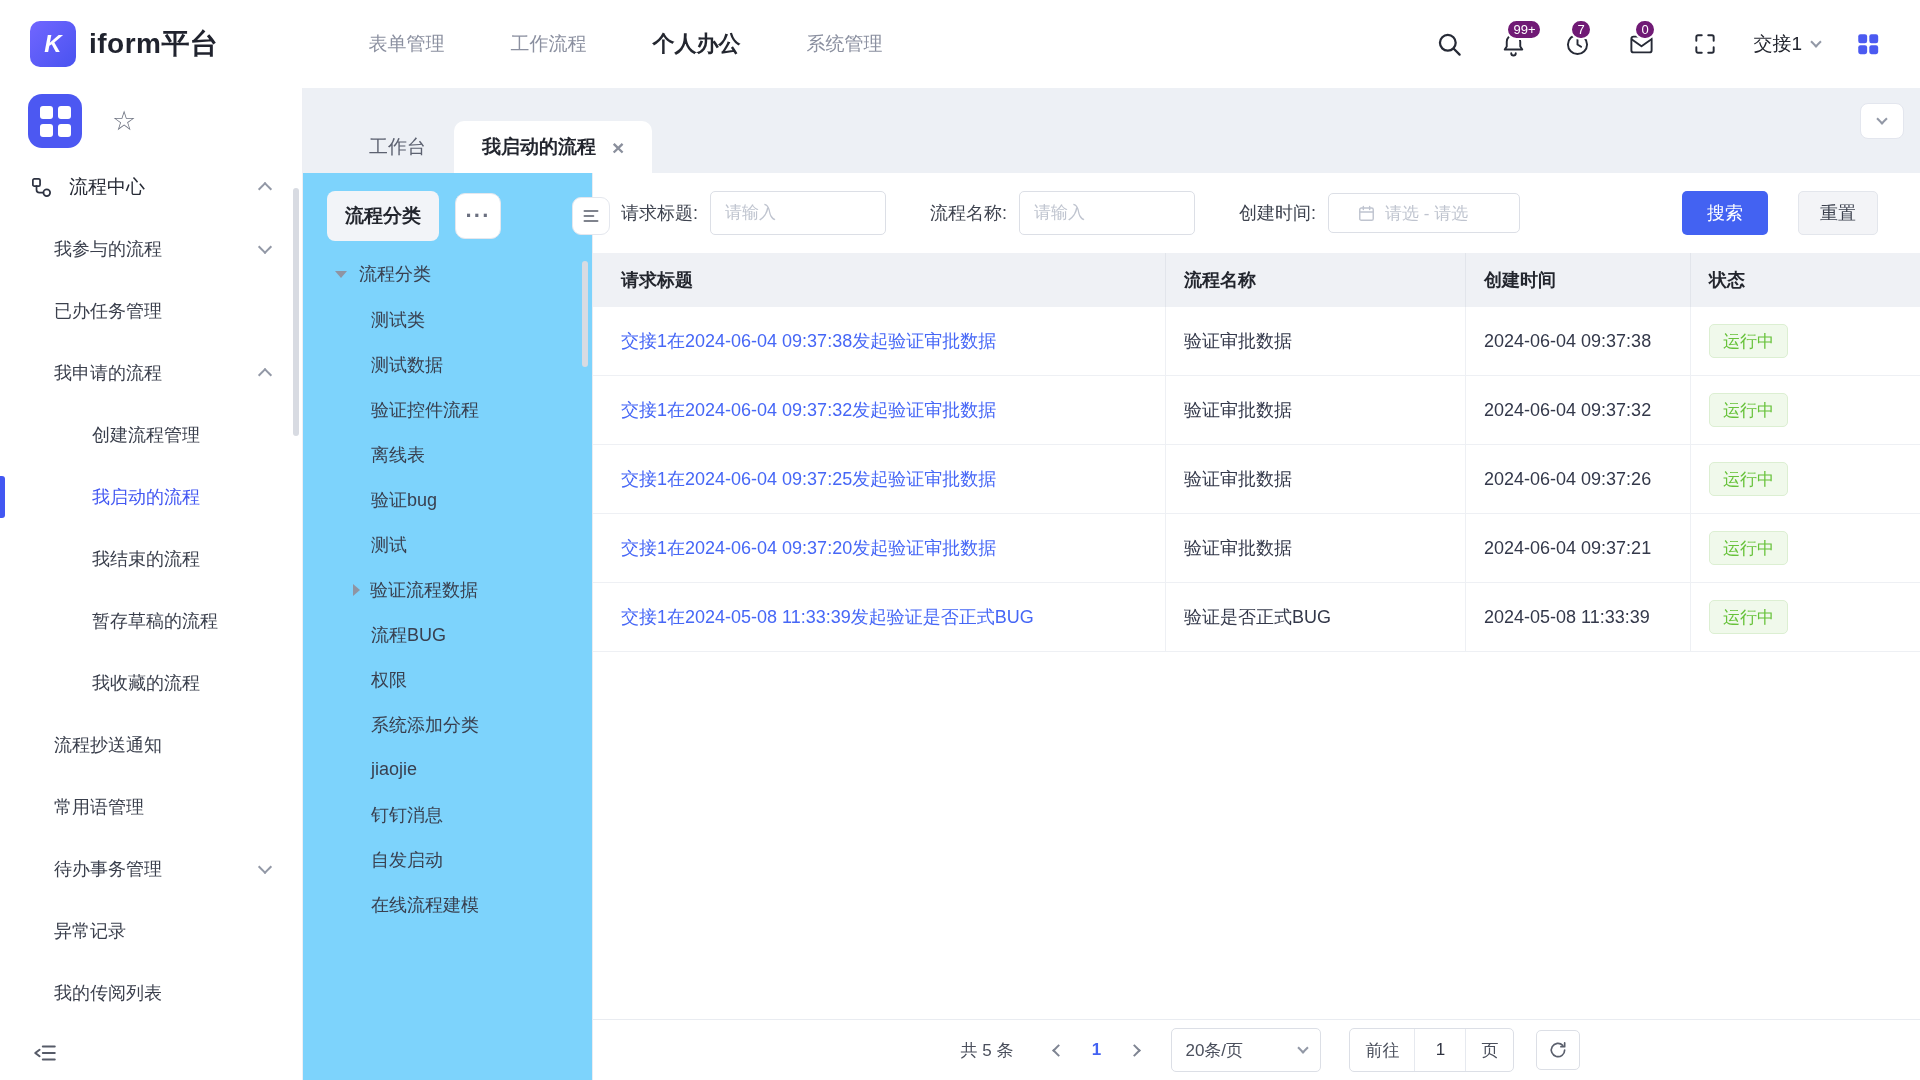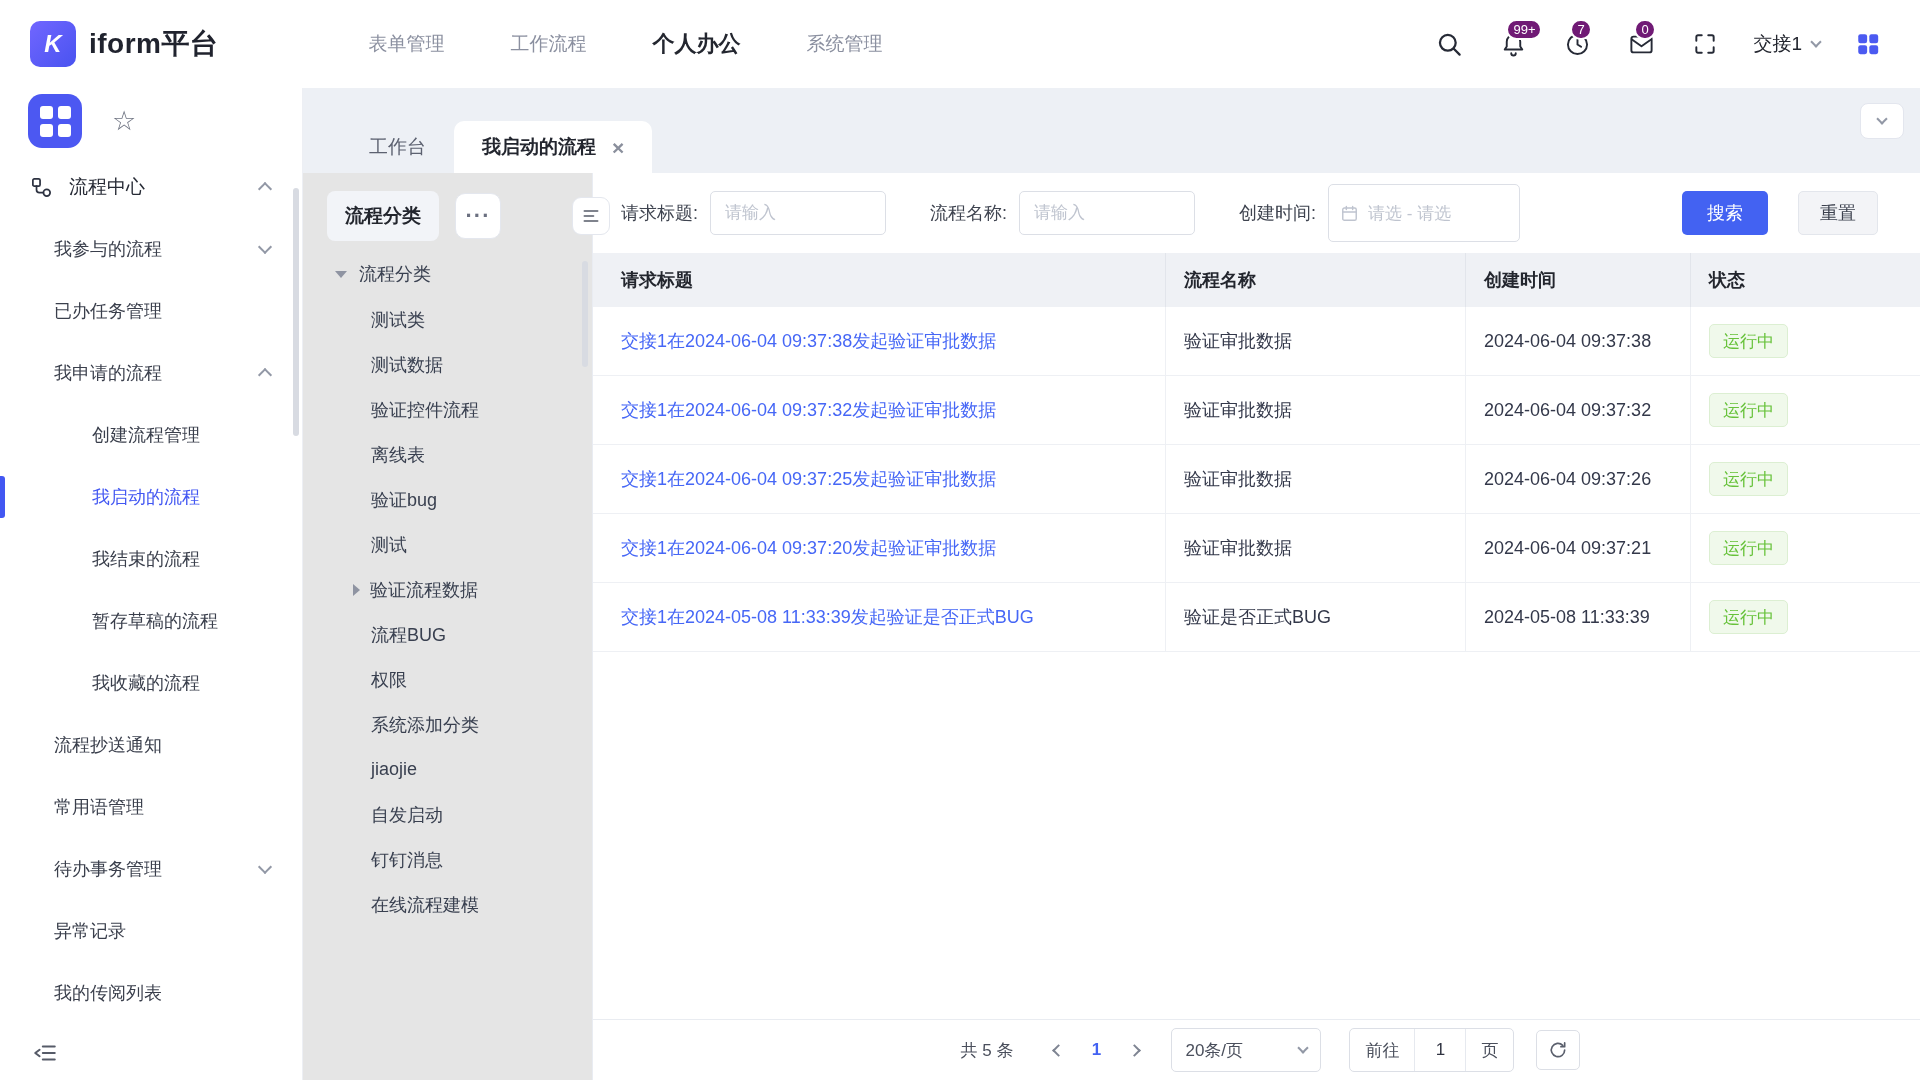--- a/index.html
+++ b/index.html
@@ -53,21 +53,21 @@
   .tabbar { height:85px; flex:0 0 auto; background:#edf0f5; display:flex; align-items:flex-end; padding-left:38px; position:relative; }
   .tab { height:52px; display:flex; align-items:center; padding:0 28px; font-size:19px; color:#5c6170; cursor:pointer; }
   .tab.active { background:#fff; border-radius:10px 10px 0 0; color:#23262f; font-weight:600; gap:16px; }
   .tab-close { color:#8a8f9c; font-size:21px; line-height:1; cursor:pointer; }
   .tab-dd-btn { position:absolute; right:16px; top:15px; width:44px; height:36px; background:#fff; border:1px solid #e3e6ee; border-radius:8px;
     display:flex; align-items:center; justify-content:center; cursor:pointer; }
 
   .content { flex:1; display:flex; min-height:0; background:#fff; }
 
   
-  .treepanel { width:290px; flex:0 0 auto; background:#e5e5e5; border-right:1px solid #e9ecf2; position:relative; padding:18px 24px 0 24px; }
+  .treepanel { width:290px; flex:0 0 auto; background:#7dd3fc; border-right:1px solid #e9ecf2; position:relative; padding:18px 24px 0 24px; }
   .tree-head { display:flex; align-items:center; gap:16px; }
   .tree-title { background:#f2f4f8; border-radius:8px; padding:12px 18px; font-size:19px; font-weight:700; color:#23262e; }
   .tree-more { width:46px; height:46px; border:1px solid #e4e7ee; border-radius:10px; background:#fff; display:flex; align-items:center; justify-content:center;
     color:#6b7080; font-size:22px; font-weight:700; letter-spacing:1px; cursor:pointer; }
   .tree-collapse { position:absolute; right:-18px; top:24px; width:38px; height:38px; background:#fff; border:1px solid #e4e7ee; border-radius:9px;
     display:flex; align-items:center; justify-content:center; cursor:pointer; z-index:3; }
   .tree-list { margin-top:10px; font-size:18px; color:#394050; }
   .tree-root { display:flex; align-items:center; gap:12px; height:46px; padding-left:8px; cursor:pointer; }
   .caret-down { width:0; height:0; border-left:6px solid transparent; border-right:6px solid transparent; border-top:7px solid #8f94a2; }
   .caret-right { width:0; height:0; border-top:6px solid transparent; border-bottom:6px solid transparent; border-left:7px solid #8f94a2; }
@@ -77,21 +77,21 @@
 
   
   .mainpanel { flex:1; display:flex; flex-direction:column; min-width:0; background:#fff; }
   .filterbar { height:80px; flex:0 0 auto; display:flex; align-items:center; padding:0 42px 0 28px; }
   .f-group { display:flex; align-items:center; }
   .f-group + .f-group { margin-left:44px; }
   .f-label { font-size:18px; color:#3f4450; margin-right:12px; white-space:nowrap; }
   .f-input { width:176px; height:44px; border:1px solid #dcdfe6; border-radius:5px; padding:0 14px; font-size:17px; color:#303341; outline:none;
     font-family:"Liberation Sans","DejaVu Sans",sans-serif; }
   .f-input::placeholder { color:#bfc4cf; }
-  .date-input { width:192px; height:58px; border:1px solid #dcdfe6; border-radius:5px; display:flex; align-items:center; gap:9px; padding:0 11px;
+  .date-input { width:192px; height:40px; border:1px solid #dcdfe6; border-radius:5px; display:flex; align-items:center; gap:9px; padding:0 28px;
     color:#bfc4cf; font-size:17px; cursor:pointer; background:#fff; }
   .btns { margin-left:auto; display:flex; gap:30px; }
   .btn-primary { height:44px; padding:0 25px; background:#4362f2; color:#fff; border:none; border-radius:5px; font-size:18px; cursor:pointer;
     font-family:"Liberation Sans","DejaVu Sans",sans-serif;margin-left:16px; }
   .btn-plain { height:44px; padding:0 21px; background:#f3f4f7; color:#3c414e; border:1px solid #e3e6ec; border-radius:5px; font-size:18px; cursor:pointer;
     font-family:"Liberation Sans","DejaVu Sans",sans-serif; }
 
   
   .tablewrap { flex:1; border-bottom:1px solid #e9ecf1; min-height:0; }
   .t-head { display:flex; background:#eff1f5; height:54px; }
@@ -322,22 +322,22 @@
             <div class="tree-item">验证bug</div>
             <div class="tree-item">测试</div>
             <div class="tree-item has-caret">
               <span class="caret-right"></span>
               <span>验证流程数据</span>
             </div>
             <div class="tree-item">流程BUG</div>
             <div class="tree-item">权限</div>
             <div class="tree-item">系统添加分类</div>
             <div class="tree-item">jiaojie</div>
+            <div class="tree-item">钉钉消息</div>
             <div class="tree-item">自发启动</div>
-            <div class="tree-item">钉钉消息</div>
             <div class="tree-item">在线流程建模</div>
           </div>
           <div class="scrollthumb tree-thumb"></div>
         </aside>
 
         <section class="mainpanel">
 
           <div class="filterbar">
             <div class="f-group">
               <label class="f-label">请求标题:</label>

